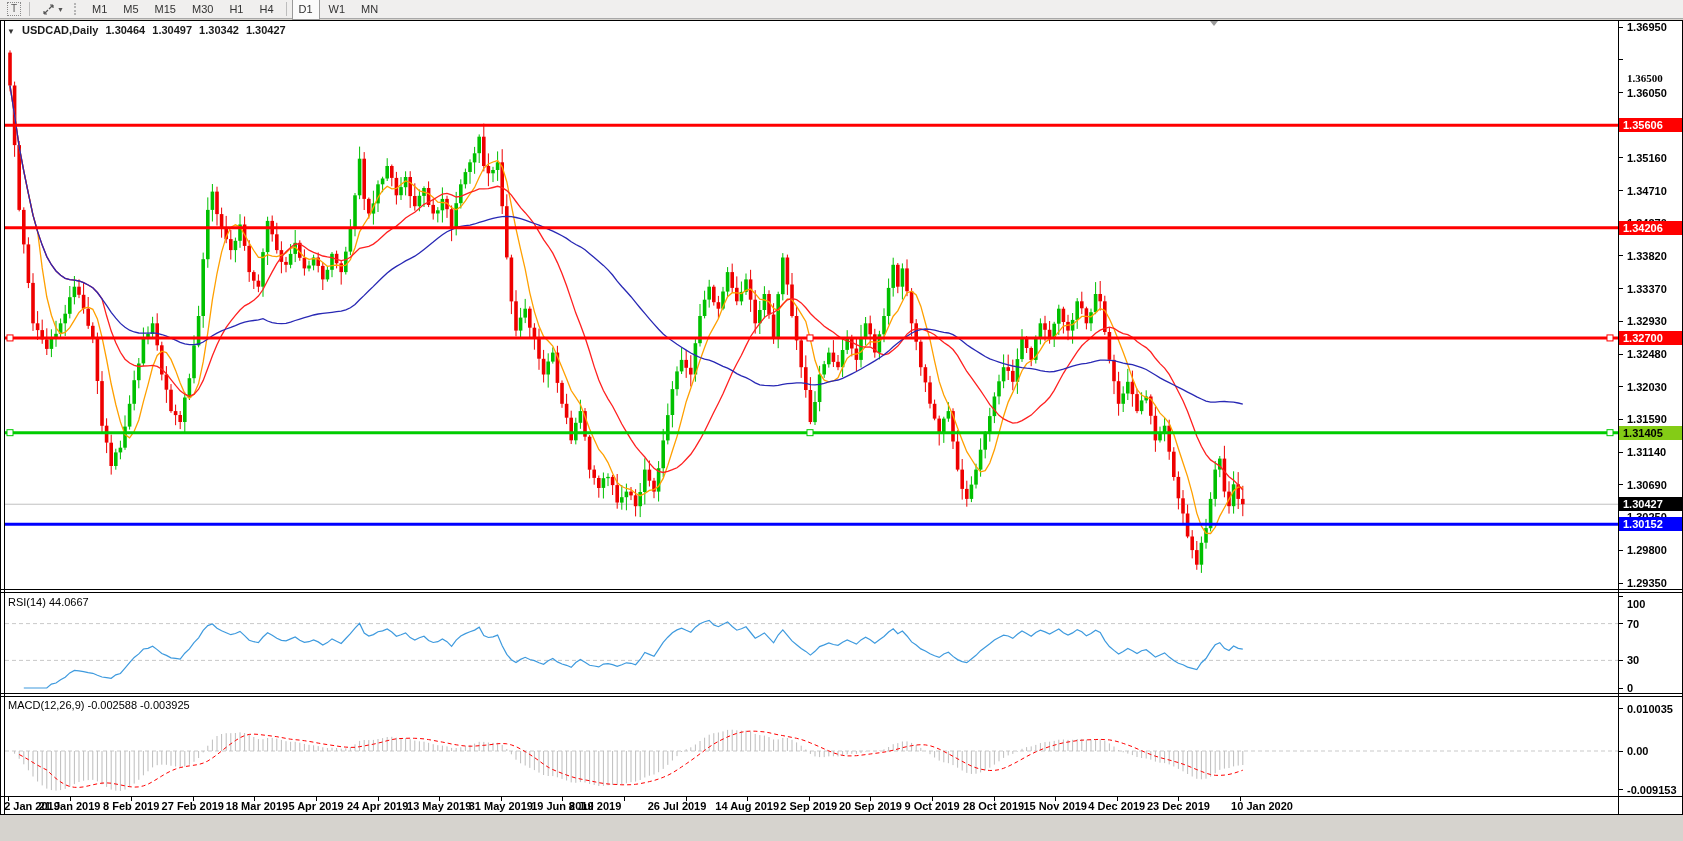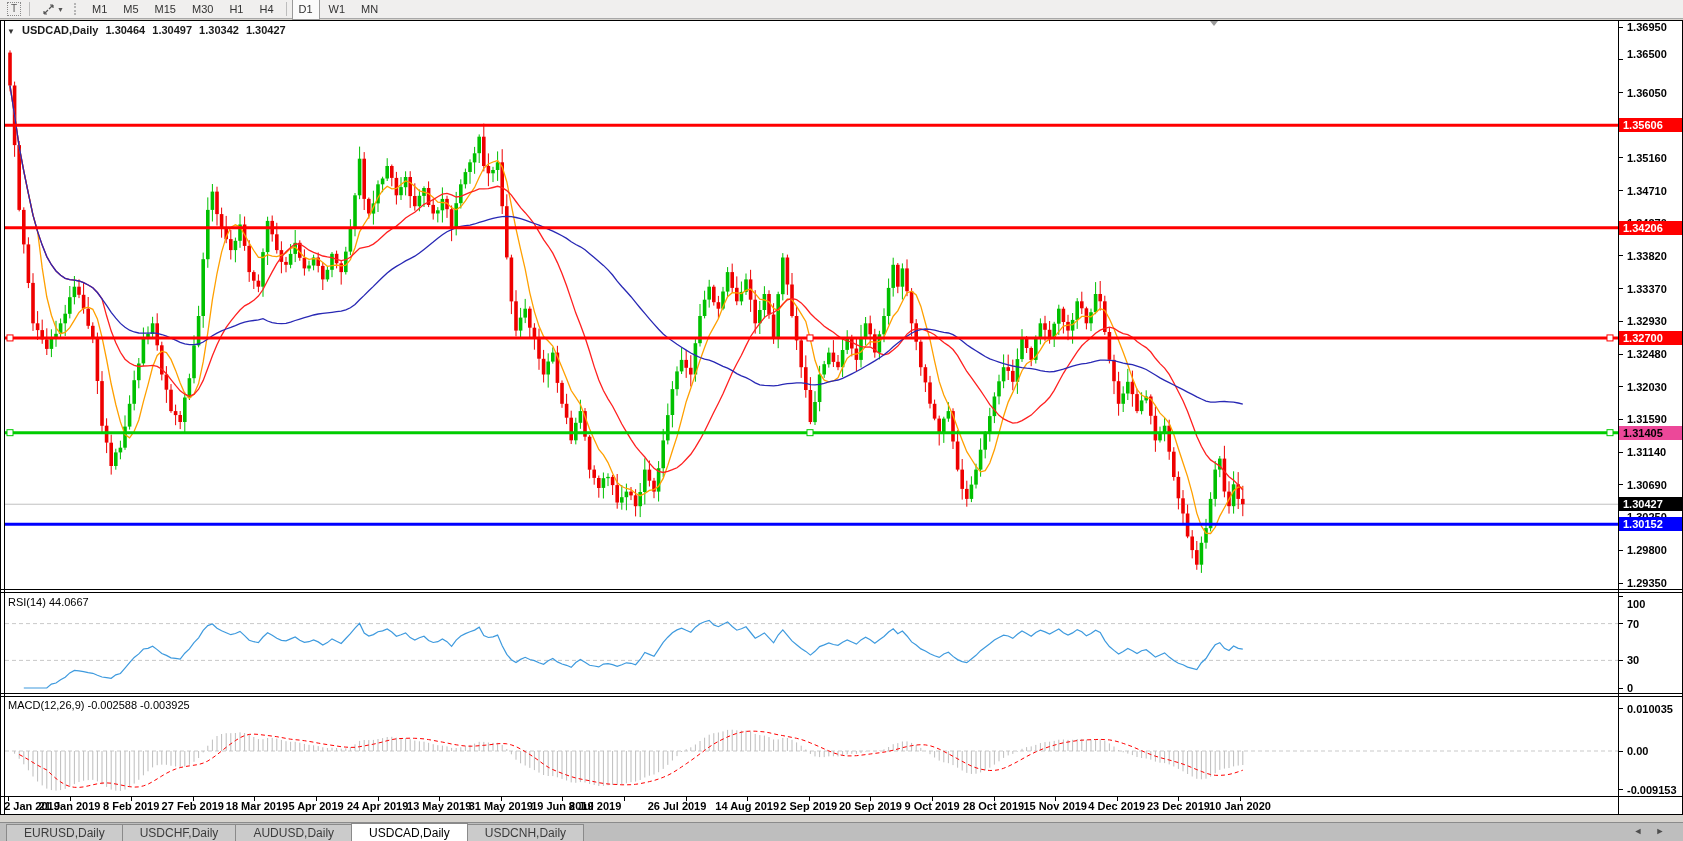--- a/index.html
+++ b/index.html
@@ -950,21 +950,21 @@
     <span>1.30427</span>
   </div>
 
   <div class="panel-label" style="top:596px;">RSI(14) 44.0667</div>
   <div class="panel-label" style="top:699px;">MACD(12,26,9) -0.002588 -0.003925</div>
 
   <div id="price-axis">
       <div class="axis-tick-dash" style="top: 26.5px;"></div>
       <div class="axis-tick-label" style="top: 21px;">1.36950</div>
       <div class="axis-tick-dash" style="top: 59.422px;"></div>
-      <div class="axis-tick-label" style="top: 48px;">1.36500</div>
+      <div class="axis-tick-label" style="top: 72px; font-family: Liberation Serif, serif;">1.36500</div>
       <div class="axis-tick-dash" style="top: 92.344px;"></div>
       <div class="axis-tick-label" style="top: 86.844px;">1.36050</div>
       <div class="axis-tick-dash" style="top: 125.266px;"></div>
       <div class="axis-tick-label" style="top: 119.766px;">1.35600</div>
       <div class="axis-tick-dash" style="top: 157.456px;"></div>
       <div class="axis-tick-label" style="top: 151.956px;">1.35160</div>
       <div class="axis-tick-dash" style="top: 190.378px;"></div>
       <div class="axis-tick-label" style="top: 184.878px;">1.34710</div>
       <div class="axis-tick-dash" style="top: 222.569px;"></div>
       <div class="axis-tick-label" style="top: 217.069px;">1.34270</div>
@@ -986,21 +986,21 @@
       <div class="axis-tick-label" style="top: 478.982px;">1.30690</div>
       <div class="axis-tick-dash" style="top: 516.672px;"></div>
       <div class="axis-tick-label" style="top: 511.172px;">1.30250</div>
       <div class="axis-tick-dash" style="top: 549.594px;"></div>
       <div class="axis-tick-label" style="top: 544.094px;">1.29800</div>
       <div class="axis-tick-dash" style="top: 582.516px;"></div>
       <div class="axis-tick-label" style="top: 577.016px;">1.29350</div>
       <div class="price-box" style="top: 118.327px; background: rgb(255, 0, 0); color: rgb(255, 255, 255);">1.35606</div>
       <div class="price-box" style="top: 220.751px; background: rgb(255, 0, 0); color: rgb(255, 255, 255); text-align: center;">1.34206</div>
       <div class="price-box" style="top: 330.93px; background: rgb(255, 0, 0); color: rgb(255, 255, 255);">1.32700</div>
-      <div class="price-box" style="top: 425.672px; background: #ec4899; color: rgb(0, 0, 0);">1.31405</div>
+      <div class="price-box" style="top: 425.672px; background: #84cc16; color: rgb(0, 0, 0);">1.31405</div>
       <div class="price-box" style="top: 517.342px; background: rgb(0, 0, 255); color: rgb(255, 255, 255);">1.30152</div>
       <div class="price-box" style="top: 497.223px; background: rgb(0, 0, 0); color: rgb(255, 255, 255);">1.30427</div>
     </div>
   <div id="sub-axes">
       <div class="axis-tick-dash" style="top: 595.5px;"></div>
       <div class="axis-tick-label" style="top: 590px; margin-top: 8px;">100</div>
       <div class="axis-tick-dash" style="top: 623.1px;"></div>
       <div class="axis-tick-label" style="top: 617.6px;">70</div>
       <div class="axis-tick-dash" style="top: 659.9px;"></div>
       <div class="axis-tick-label" style="top: 654.4px;">30</div>
@@ -1048,29 +1048,18 @@
       <div class="date-label" style="left: 932px;">9 Oct 2019</div>
       <div class="date-tick" style="left: 993.6px;"></div>
       <div class="date-label" style="left: 993.6px;">28 Oct 2019</div>
       <div class="date-tick" style="left: 1055.2px;"></div>
       <div class="date-label" style="left: 1055.2px;">15 Nov 2019</div>
       <div class="date-tick" style="left: 1116.8px;"></div>
       <div class="date-label" style="left: 1116.8px;">4 Dec 2019</div>
       <div class="date-tick" style="left: 1178.4px;"></div>
       <div class="date-label" style="left: 1178.4px;">23 Dec 2019</div>
       <div class="date-tick" style="left: 1240px;"></div>
-      <div class="date-label" style="left: 1240px;">10 Jan 2020</div>
+      <div class="date-label" style="left: 1240px; padding-left: 44px;">10 Jan 2020</div>
     </div>
 
   <div class="gap-strip"></div>
 
-  <div class="tabbar">
-    <div id="tabs" style="display:flex;align-items:flex-end;">
-        <div class="tab">EURUSD,Daily</div>
-        <div class="tab">USDCHF,Daily</div>
-        <div class="tab">AUDUSD,Daily</div>
-        <div class="tab active">USDCAD,Daily</div>
-        <div class="tab">USDCNH,Daily</div>
-      </div>
-    <div class="tab-scroll" style="left:1630px;">◄</div>
-    <div class="tab-scroll" style="left:1652px;">►</div>
-  </div>
 </div>
 
 </body></html>

